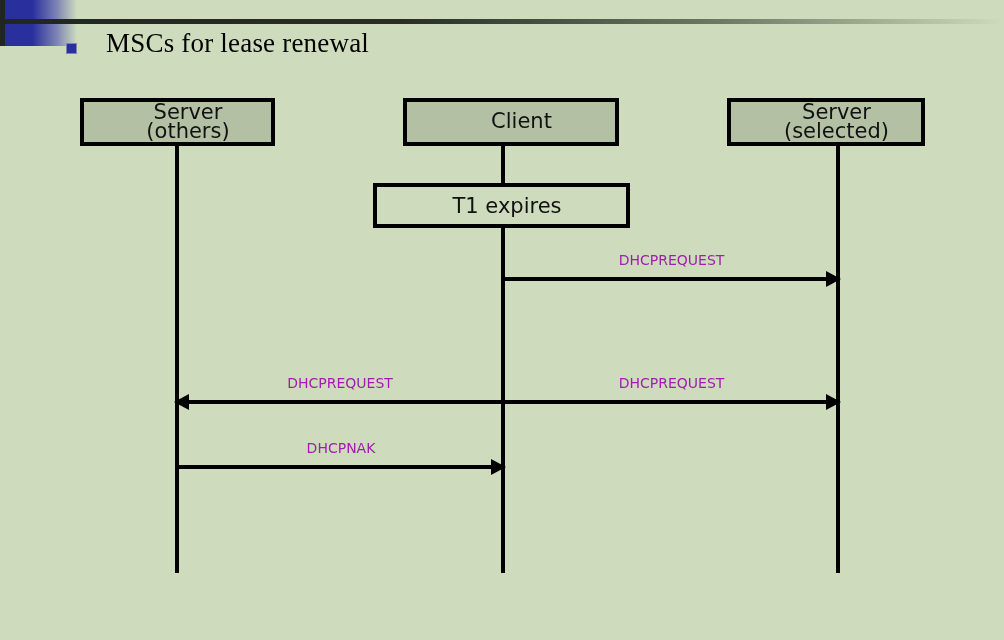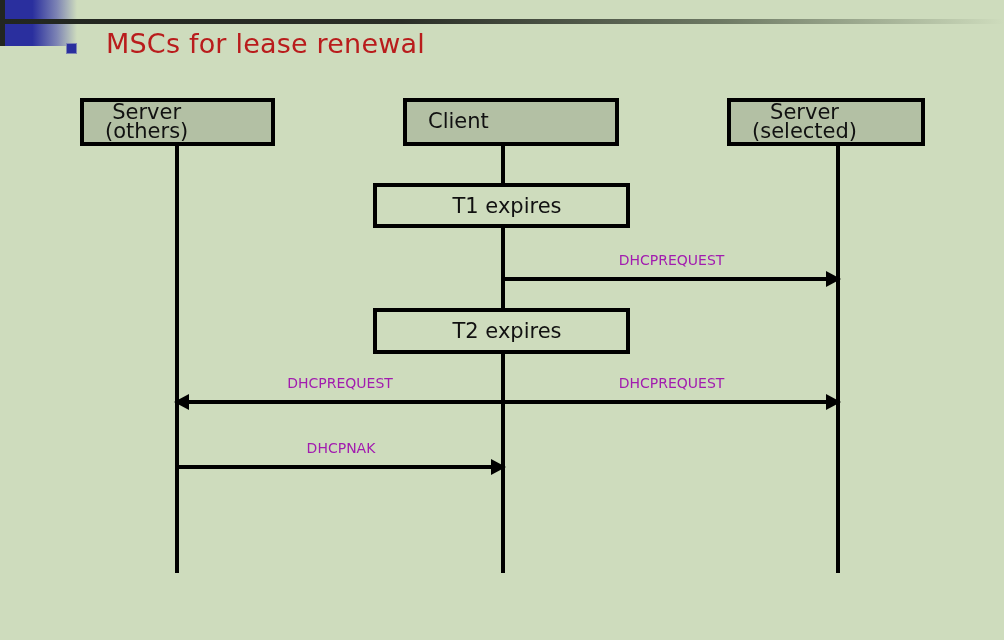--- a/index.html
+++ b/index.html
@@ -28,32 +28,32 @@
 
   .title-row{
     position:absolute;left:0;top:28px;width:1004px;height:44px;
   }
   .bullet{
     position:absolute;left:66px;top:15px;width:11px;height:11px;
     background:#2a2f9e;border:1px solid #7d84b4;box-sizing:border-box;
   }
   .title-text{
     position:absolute;left:106px;top:0px;
-    font-size:27px;color:#b91c1c;letter-spacing:.2px;white-space:nowrap;
+    font-size:27px;color:#000000;letter-spacing:.2px;white-space:nowrap;font-family:Liberation Serif, serif;
   }
 
   
   #diagram{position:absolute;left:0;top:0;width:1004px;height:640px;}
 
   .actor-box{
     position:absolute;
     background:#b3c0a4;
     border:4px solid #000;
     box-sizing:border-box;
-    display:flex;align-items:center;padding-left:21px;
+    display:flex;align-items:center;justify-content:center;padding-left:21px;
   }
   .actor-label{
     text-align:center;font-size:21px;color:#111;line-height:.92;
     white-space:pre-line;
   }
 
   .lifeline{
     position:absolute;width:4px;background:#000;
   }
 
@@ -107,23 +107,20 @@
       </div>
       <div class="lifeline" style="left: 501px; top: 146px; height: 427px;"></div>
       <div class="actor-box" style="left: 727px; top: 98px; width: 198px; height: 48px;">
         <div class="actor-label">Server
 (selected)</div>
       </div>
       <div class="lifeline" style="left: 836px; top: 146px; height: 427px;"></div>
       <div class="event-box" style="left: 373px; top: 183px; width: 257px; height: 45px;">
         <div class="event-label">T1 expires</div>
       </div>
-      <div class="event-box" style="left: 373px; top: 308px; width: 257px; height: 46px;">
-        <div class="event-label">T2 expires</div>
-      </div>
       <div class="msg" style="left: 503px; top: 277px; width: 337px;">
         <div class="msg-line"></div>
         <div class="msg-head right"></div>
         <div class="msg-label">DHCPREQUEST</div>
       </div>
       <div class="msg" style="left: 175px; top: 400px; width: 330px;">
         <div class="msg-line"></div>
         <div class="msg-head left"></div>
         <div class="msg-label">DHCPREQUEST</div>
       </div>

